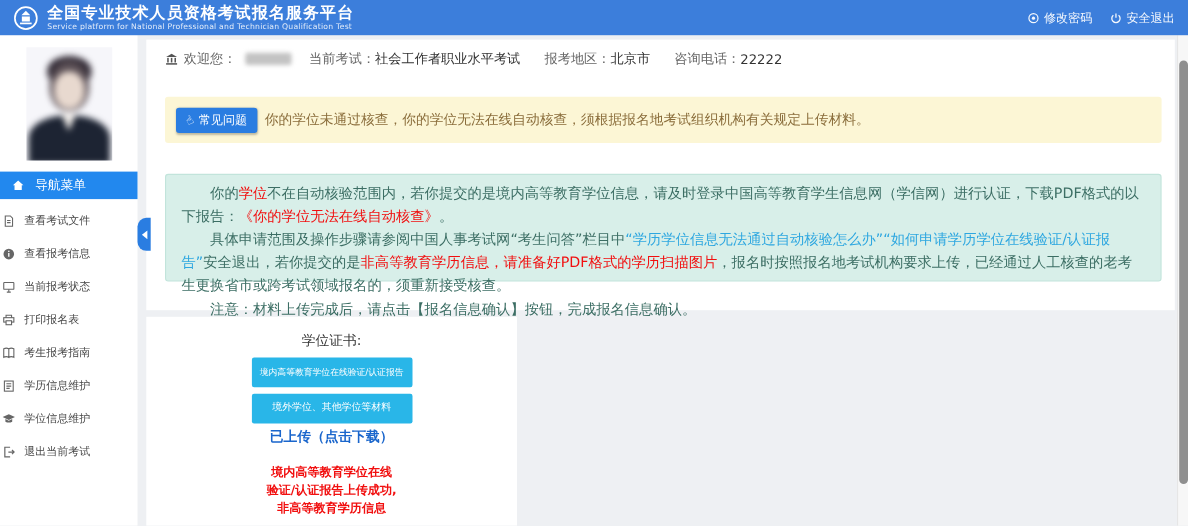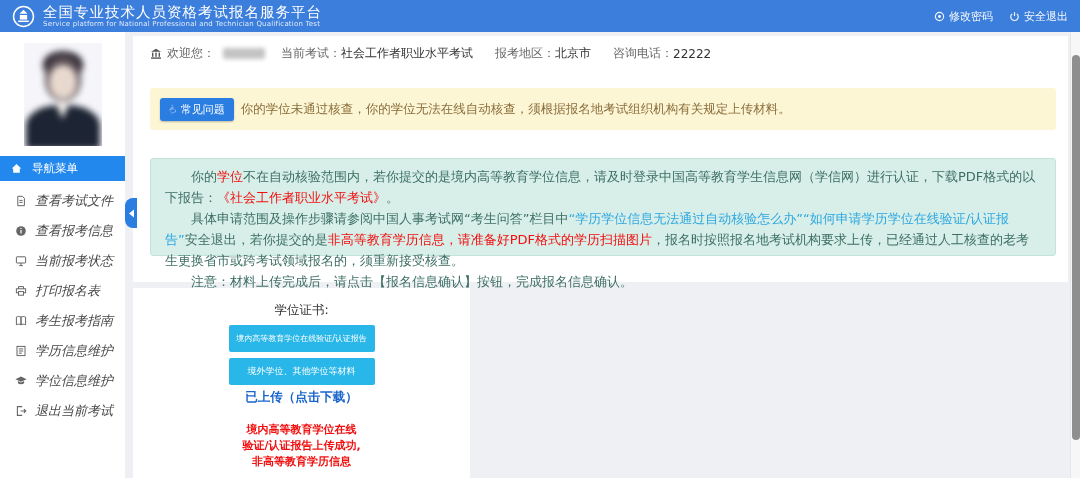--- a/index.html
+++ b/index.html
@@ -3,40 +3,40 @@
 <meta charset="utf-8">
 <style>
   * { margin:0; padding:0; box-sizing:border-box; }
   html,body { width:1080px; height:478px; overflow:hidden; }
   body { font-family:"DejaVu Sans","Liberation Sans",sans-serif; background:#eef0f3; position:relative; font-size:12px; }
 
   
   .hdr { position:absolute; top:0; left:0; width:1080px; height:32px; background:#3c7edb; color:#fff;
          display:flex; align-items:center; padding:0 12px; z-index:5; }
   .hdr .logo { width:23px; height:23px; margin-right:8px; flex:0 0 auto; }
-  .hdr .t1 { font-size:14.5px; font-weight:normal; letter-spacing:1px; line-height:15px; }
+  .hdr .t1 { font-size:14.5px; font-weight:bold; letter-spacing:1px; line-height:15px; }
   .hdr .t2 { font-size:7px; opacity:.85; letter-spacing:.2px; }
   .hdr .sp { flex:1; }
   .hdr .hlink { display:flex; align-items:center; gap:4px; font-size:11px; margin-left:16px; cursor:pointer; opacity:.95; }
   .hdr .hlink svg { width:11px; height:11px; }
 
   
   .side { position:absolute; left:0; top:32px; width:125px; height:446px; background:#fff; }
   .photo { width:78px; height:103px; margin:11px auto 0; background:#f6f6fa; position:relative; overflow:hidden; }
   .photo .blurwrap { position:absolute; inset:0; filter:blur(3px); }
   .photo .head { position:absolute; left:21px; top:12px; width:36px; height:46px; border-radius:50% 50% 46% 46%; background:#5a4f55; }
   .photo .hair { position:absolute; left:19px; top:8px; width:40px; height:26px; border-radius:50% 50% 40% 40%; background:#2c2530; }
   .photo .face { position:absolute; left:25px; top:22px; width:28px; height:34px; border-radius:48%; background:#e8d9cf; }
   .photo .suit { position:absolute; left:2px; top:62px; width:74px; height:44px; border-radius:46% 46% 0 0; background:#1d2433; }
   .photo .collar { position:absolute; left:32px; top:60px; width:14px; height:16px; background:#f4f0ec; clip-path:polygon(0 0,100% 0,50% 100%); }
   .navtitle { margin-top:10px; height:25px; background:#2288ee; color:#fff; display:flex; align-items:center;
               gap:10px; padding-left:11px; font-size:11.5px; }
   .navtitle svg { width:11px; height:11px; }
   .menu { padding-top:5px; }
-  .mi { height:30px; display:flex; align-items:center; gap:8px; padding-left:15px; font-size:13px; color:#464646; cursor:pointer;font-style:italic; }
+  .mi { height:30px; display:flex; align-items:center; gap:8px; padding-left:2px; font-size:10px; color:#464646; cursor:pointer; }
   .mi svg { width:12px; height:12px; flex:0 0 auto; }
 
   
   .card-top { position:absolute; left:133px; top:36px; width:935px; height:246px; background:#fff; }
   .card-bot { position:absolute; left:133px; top:288px; width:337px; height:190px; background:#fff; text-align:center; }
 
   
   .ubar { position:absolute; left:17px; top:9px; display:flex; align-items:center; font-size:12px; color:#555; white-space:nowrap; }
   .ubar svg { width:12px; height:12px; margin-right:5px; }
   .ubar .lab { color:#666; }
@@ -210,21 +210,21 @@
 
   <div class="warnbox">
     <button class="faqbtn">
       <span class="hand">☝</span>
       <span>常见问题</span>
     </button>
     <span>你的学位未通过核查，你的学位无法在线自动核查，须根据报名地考试组织机构有关规定上传材料。</span>
   </div>
 
   <div class="notice">
-    <p><span>你的</span><span class="red">学位</span><span>不在自动核验范围内，若你提交的是境内高等教育学位信息，请及时登录中国高等教育学生信息网（学信网）进行认证，下载PDF格式的以下报告：</span><span class="red">《社会工作者职业水平考试》</span><span>。</span></p>
+    <p><span>你的</span><span class="red">学位</span><span>不在自动核验范围内，若你提交的是境内高等教育学位信息，请及时登录中国高等教育学生信息网（学信网）进行认证，下载PDF格式的以下报告：</span><span class="red">《你的学位无法在线自动核查》</span><span>。</span></p>
     <p><span>具体申请范围及操作步骤请参阅中国人事考试网“考生问答”栏目中</span><span class="lnk">“学历学位信息无法通过自动核验怎么办”</span><span class="lnk">“如何申请学历学位在线验证/认证报告”</span><span>安全退出，若你提交的是</span><span class="red">非高等教育学历信息，请准备好PDF格式的学历扫描图片</span><span>，报名时按照报名地考试机构要求上传，已经通过人工核查的老考生更换省市或跨考试领域报名的，须重新接受核查。</span></p>
     <p>注意：材料上传完成后，请点击【报名信息确认】按钮，完成报名信息确认。</p>
   </div>
 </div>
 
 <div class="ctab">
   <svg viewBox="0 0 7 9">
       <path d="M6 .5L1 4.5 6 8.5z" fill="#fff"></path>
     </svg>
 </div>

